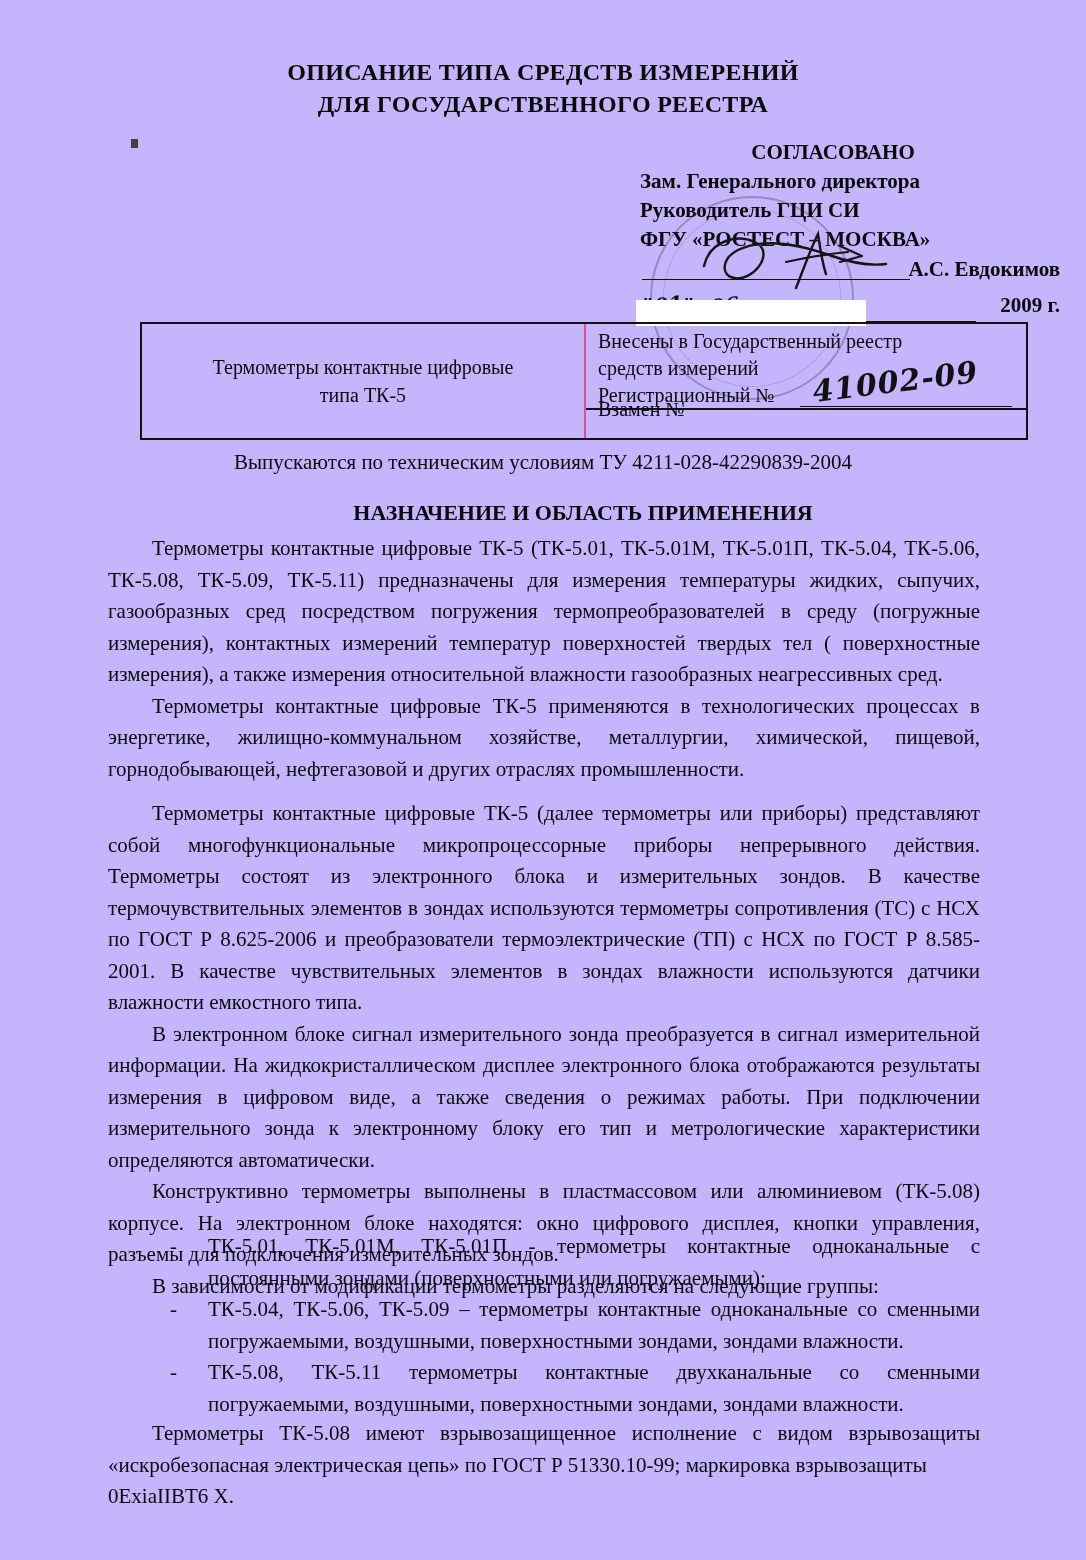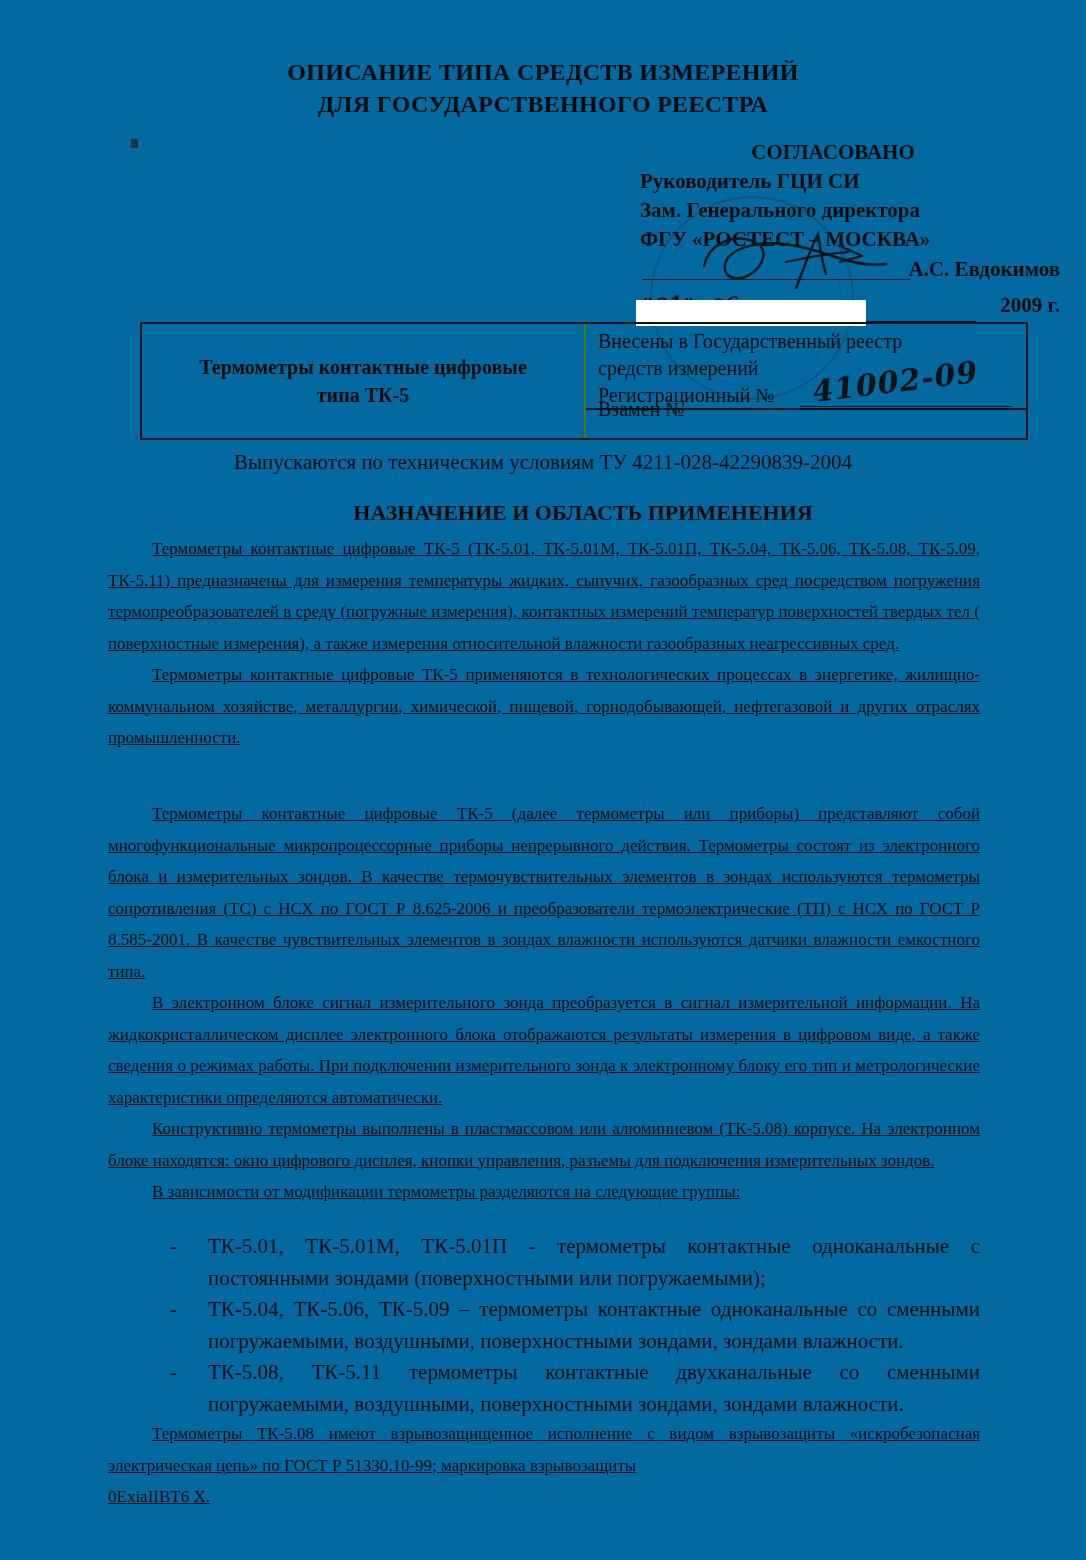--- a/index.html
+++ b/index.html
@@ -4,21 +4,21 @@
 <style>
   html, body {
     margin: 0;
     padding: 0;
     background: #ffffff;
   }
   .page {
     position: relative;
     width: 1086px;
     height: 1560px;
-    background: #0369a1;
+    background: #c4b5fd;
     font-family: "Liberation Serif", "DejaVu Serif", serif;
     color: #0a0a0a;
     overflow: hidden;
   }
 
   
   .doc-title {
     position: absolute;
     left: 0;
     top: 56px;
@@ -97,26 +97,26 @@
     top: 322px;
     width: 888px;
     height: 118px;
     border: 2px solid #111;
     box-sizing: border-box;
     display: flex;
   }
   .reg-left {
     width: 444px;
     box-sizing: border-box;
-    border-right: 2px solid #4d7c0f;
+    border-right: 2px solid #ec4899;
     display: flex;
     align-items: center;
     justify-content: center;
     text-align: center;
-    font-weight: bold;
+    font-weight: normal;
     font-size: 20px;
     line-height: 28px;
     padding: 0 32px;
   }
   .reg-right {
     flex: 1;
     position: relative;
     box-sizing: border-box;
     padding: 4px 0 0 12px;
     font-size: 20px;
@@ -164,25 +164,24 @@
     width: 1086px;
     text-align: center;
     font-weight: bold;
     font-size: 22px;
     padding-left: 40px;
   }
   .body-block {
     position: absolute;
     left: 108px;
     width: 872px;
-    font-size: 17px;
+    font-size: 21px;
     line-height: 31.5px;
     text-align: justify;
     text-justify: inter-word;
-    text-decoration: underline;
   }
   .body-block p {
     margin: 0;
     text-indent: 44px;
   }
   .body-block p.noindent { text-indent: 0; }
 
   
   .group-list {
     position: absolute;
@@ -260,22 +259,22 @@
 
   <div class="speck"></div>
 
   <div class="doc-title">
     <div>ОПИСАНИЕ ТИПА СРЕДСТВ ИЗМЕРЕНИЙ</div>
     <div>ДЛЯ ГОСУДАРСТВЕННОГО РЕЕСТРА</div>
   </div>
 
   <div class="approval">
     <div class="centered">СОГЛАСОВАНО</div>
+    <div class="row">Зам. Генерального директора</div>
     <div class="row">Руководитель ГЦИ СИ</div>
-    <div class="row">Зам. Генерального директора</div>
     <div class="row">ФГУ «РОСТЕСТ – МОСКВА»</div>
 
     <div class="sign-line">
       <div class="rule"></div>
       <div class="name">А.С. Евдокимов</div>
     </div>
 
     <div class="date-line">
       <span class="q1">
         <span>"</span><span class="ink">01</span><span>"</span>

